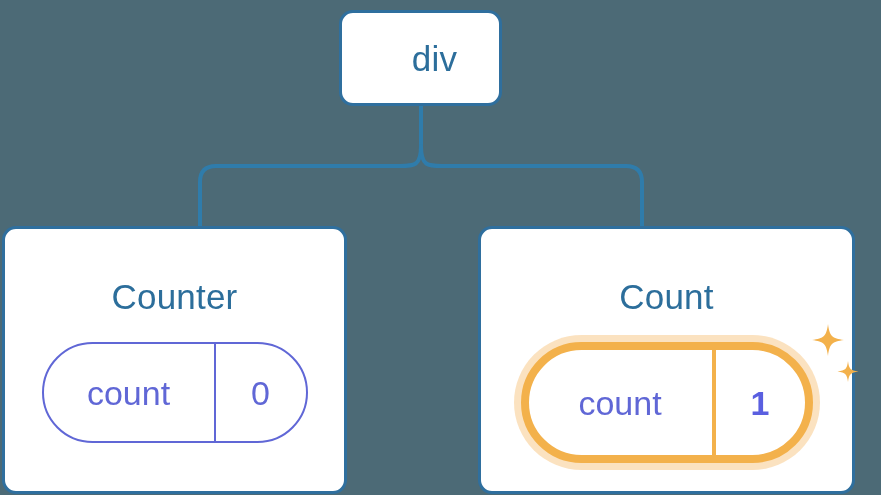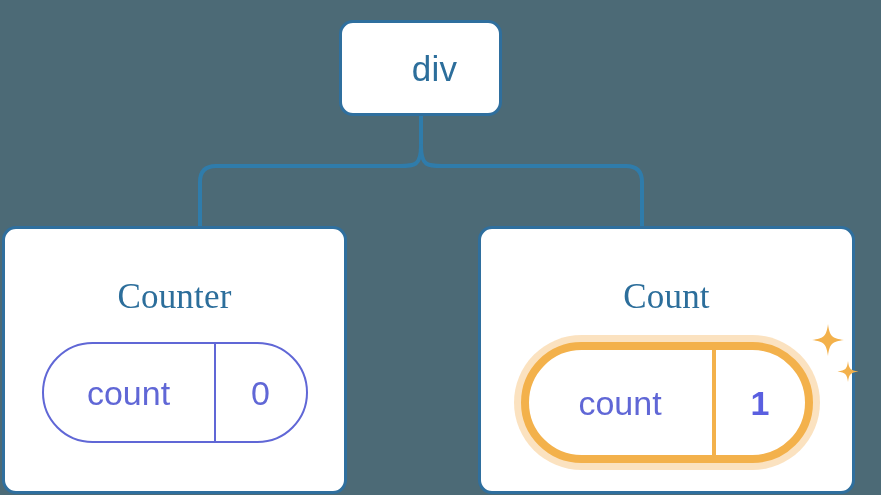--- a/index.html
+++ b/index.html
@@ -28,21 +28,21 @@
     top: 0;
     width: 881px;
     height: 495px;
     pointer-events: none;
   }
 
   
   .root-node {
     position: absolute;
     left: 339px;
-    top: 20px;
+    top: 10px;
     width: 163px;
     height: 96px;
     background: #ffffff;
     border: 3px solid #2f6f9e;
     border-radius: 14px;
     box-sizing: border-box;
     display: flex;
     align-items: center;
     justify-content: center;
     padding-left: 28px;
@@ -76,21 +76,20 @@
     top: 226px;
     width: 377px;
     height: 268px;
   }
   .card-title {
     font-size: 35px;
     color: #2c6e9b;
     line-height: 1;
     margin-top: 50px;
     letter-spacing: 0.2px;
-    font-family: Liberation Serif, serif;
   }
 
   
   .pill-wrap {
     position: relative;
     margin-top: 28px;
     display: flex;
     align-items: center;
     justify-content: center;
   }

